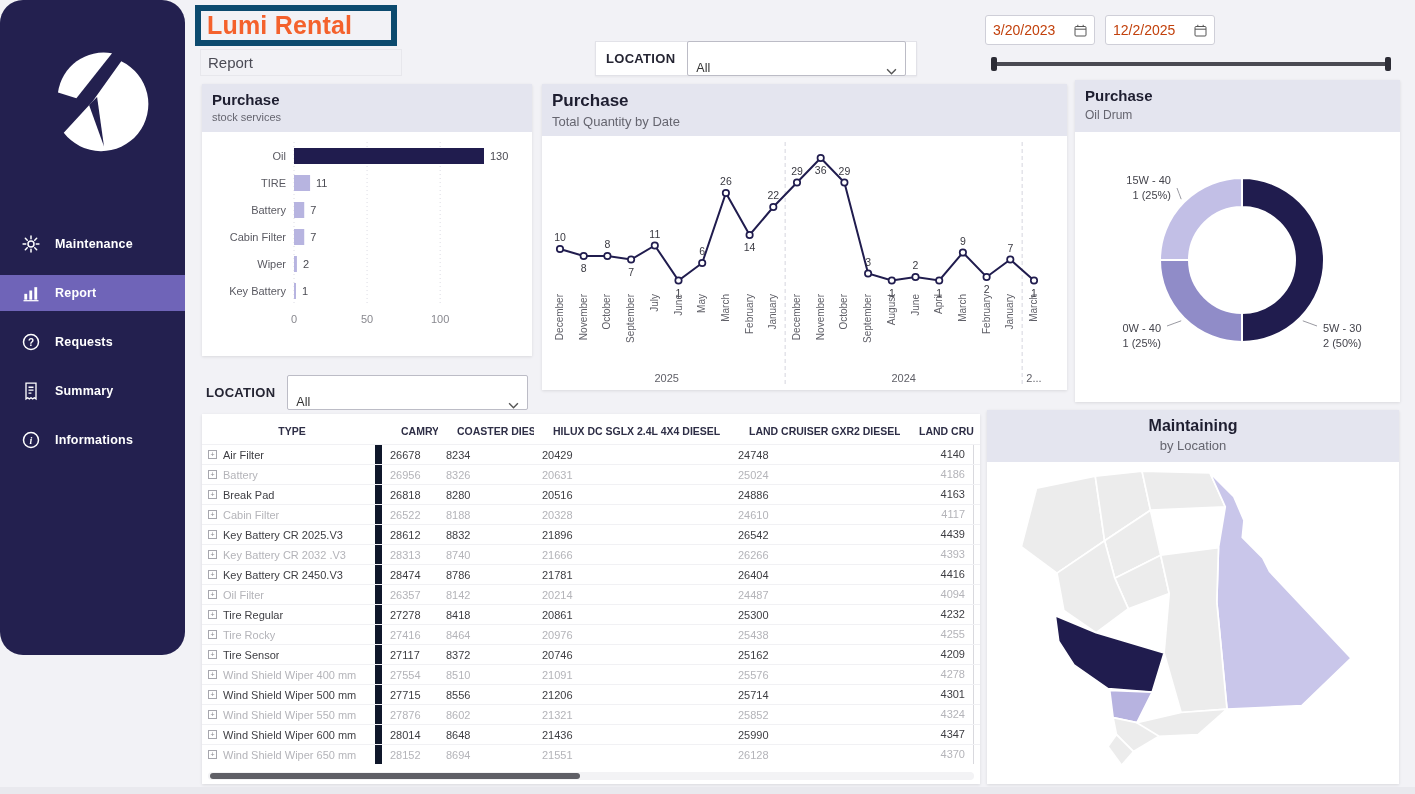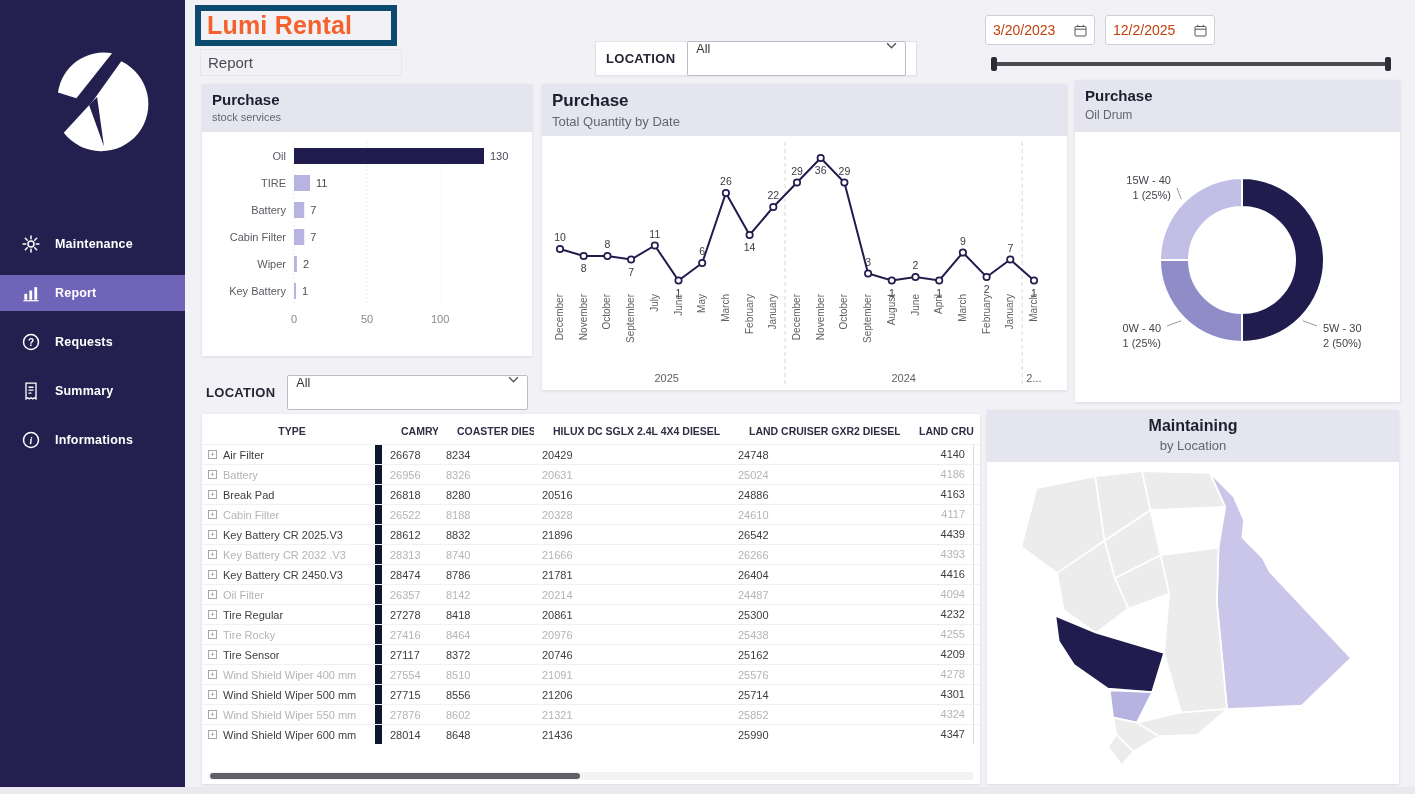--- a/index.html
+++ b/index.html
@@ -1,21 +1,21 @@
 <!DOCTYPE html>
 <html><head>
 <meta charset="utf-8">
 <style>
   * { margin:0; padding:0; box-sizing:border-box; }
   html,body { width:1415px; height:794px; overflow:hidden;
     font-family:"Liberation Sans", sans-serif; background:#f2f2f6; }
 
   
-  .sidebar { position:absolute; left:0; top:0; width:185px; height:787px;
-    background:#23204F; z-index:5; }
+  .sidebar { position:absolute; left:0; top:0; width:185px; height:655px;
+    background:#23204F; z-index:5;border-radius:23px; }
   .logo-wrap { position:absolute; left:35px; top:38px; width:115px; height:118px; }
   .menu { position:absolute; left:0; top:226px; width:185px; display:flex;
     flex-direction:column; gap:13px; }
   .menu-item { height:36px; display:flex; align-items:center; padding-left:20px;
     gap:13px; cursor:pointer; }
   .menu-item.active { background:#6F64B8; }
   .mi-icon { width:22px; height:22px; display:inline-flex; align-items:center; justify-content:center; }
   .mi-icon svg { width:20px; height:20px; }
   .mi-label { color:#fff; font-size:12.5px; font-weight:700; letter-spacing:.2px; }
 
@@ -27,21 +27,21 @@
   .title-box .t { color:#F4612C; font-size:25px; font-weight:700; letter-spacing:.2px; }
   .report-box { position:absolute; left:15px; top:49px; width:202px; height:27px;
     border:1px solid #e7e7ec; display:flex; align-items:center; padding-left:7px; }
   .report-box .t { color:#4b4b55; font-size:15px; }
 
   .loc-box { position:absolute; left:410px; top:41px; width:322px; height:35px;
     background:#fff; border:1px solid #e2e2e8; box-shadow:0 1px 2px rgba(0,0,0,.05);
     display:flex; align-items:center; padding:0 10px; gap:12px; }
   .loc-label { font-size:13px; font-weight:700; color:#252533; letter-spacing:.3px; }
   .dropdown { flex:1; height:35px; border:1px solid #bcbcc6; border-radius:2px;
-    background:#fff; display:flex; align-items:flex-start; padding:0 8px; cursor:pointer; }
+    background:#fff; display:flex; align-items:flex-end; padding:0 8px; cursor:pointer; }
   .dropdown .dd-val { flex:1; font-size:12.5px; color:#333; }
   .dropdown svg { width:11px; height:7px; }
 
   .date-box { position:absolute; top:15px; width:110px; height:30px; background:#fff;
     border:1px solid #cfcfd8; border-radius:3px; display:flex; align-items:center;
     padding:0 7px; gap:6px; }
   .date-box .dv { flex:1; font-size:14px; color:#c2410c; }
   .date-from { left:800px; } .date-to { left:920px; }
 
   .slider { position:absolute; left:807px; top:57px; width:398px; height:14px; }
@@ -533,20 +533,31 @@
           <div class="c0">
             <span class="exp"></span>
             <span class="tname">Wind Shield Wiper 600 mm</span>
           </div>
           <div class="num ">28014</div>
           <div class="num ">8648</div>
           <div class="num ">21436</div>
           <div class="num ">25990</div>
           <div class="num c5">4347</div>
         </div>
+        <div class="tbl-row grey">
+          <div class="c0">
+            <span class="exp"></span>
+            <span class="tname">Wind Shield Wiper 650 mm</span>
+          </div>
+          <div class="num ">28152</div>
+          <div class="num ">8694</div>
+          <div class="num ">21551</div>
+          <div class="num ">26128</div>
+          <div class="num c5">4370</div>
+        </div>
       </div>
     <div class="tbl-scroll">
       <div class="thumb"></div>
     </div>
   </div>
 
   <div class="panel p-map">
     <div class="panel-head">
       <div class="ph-title">Maintaining</div>
       <div class="ph-sub">by Location</div>

